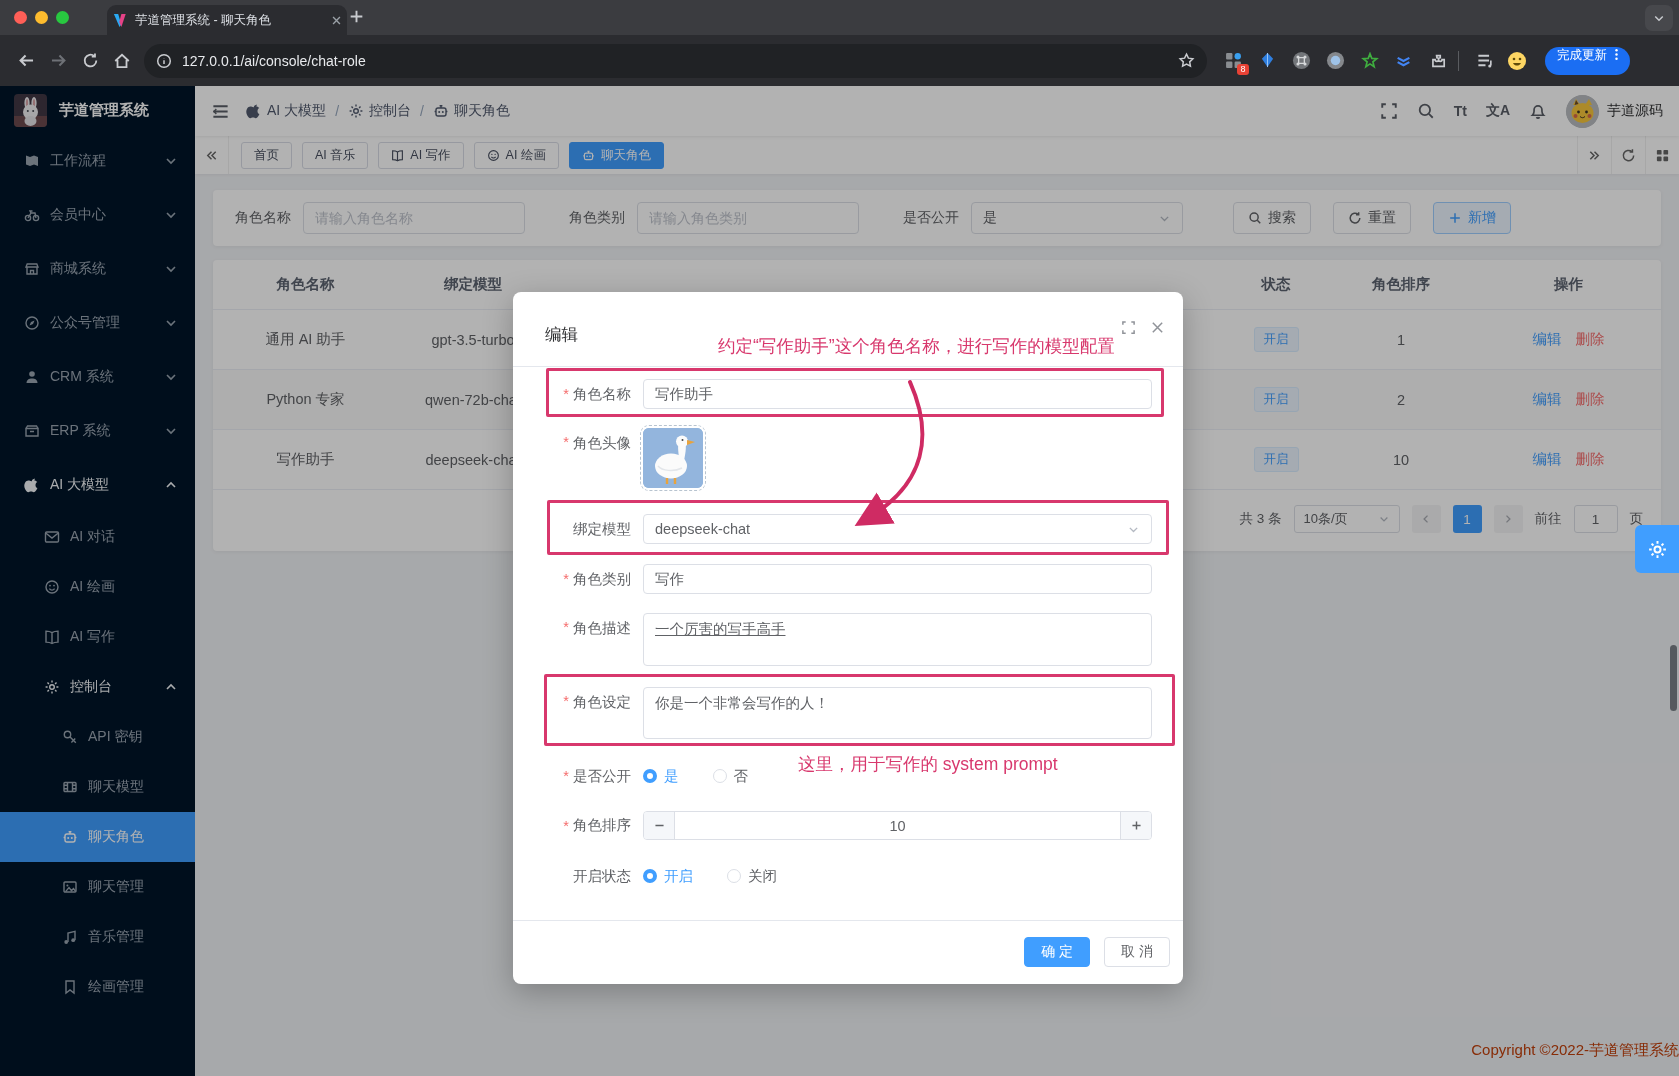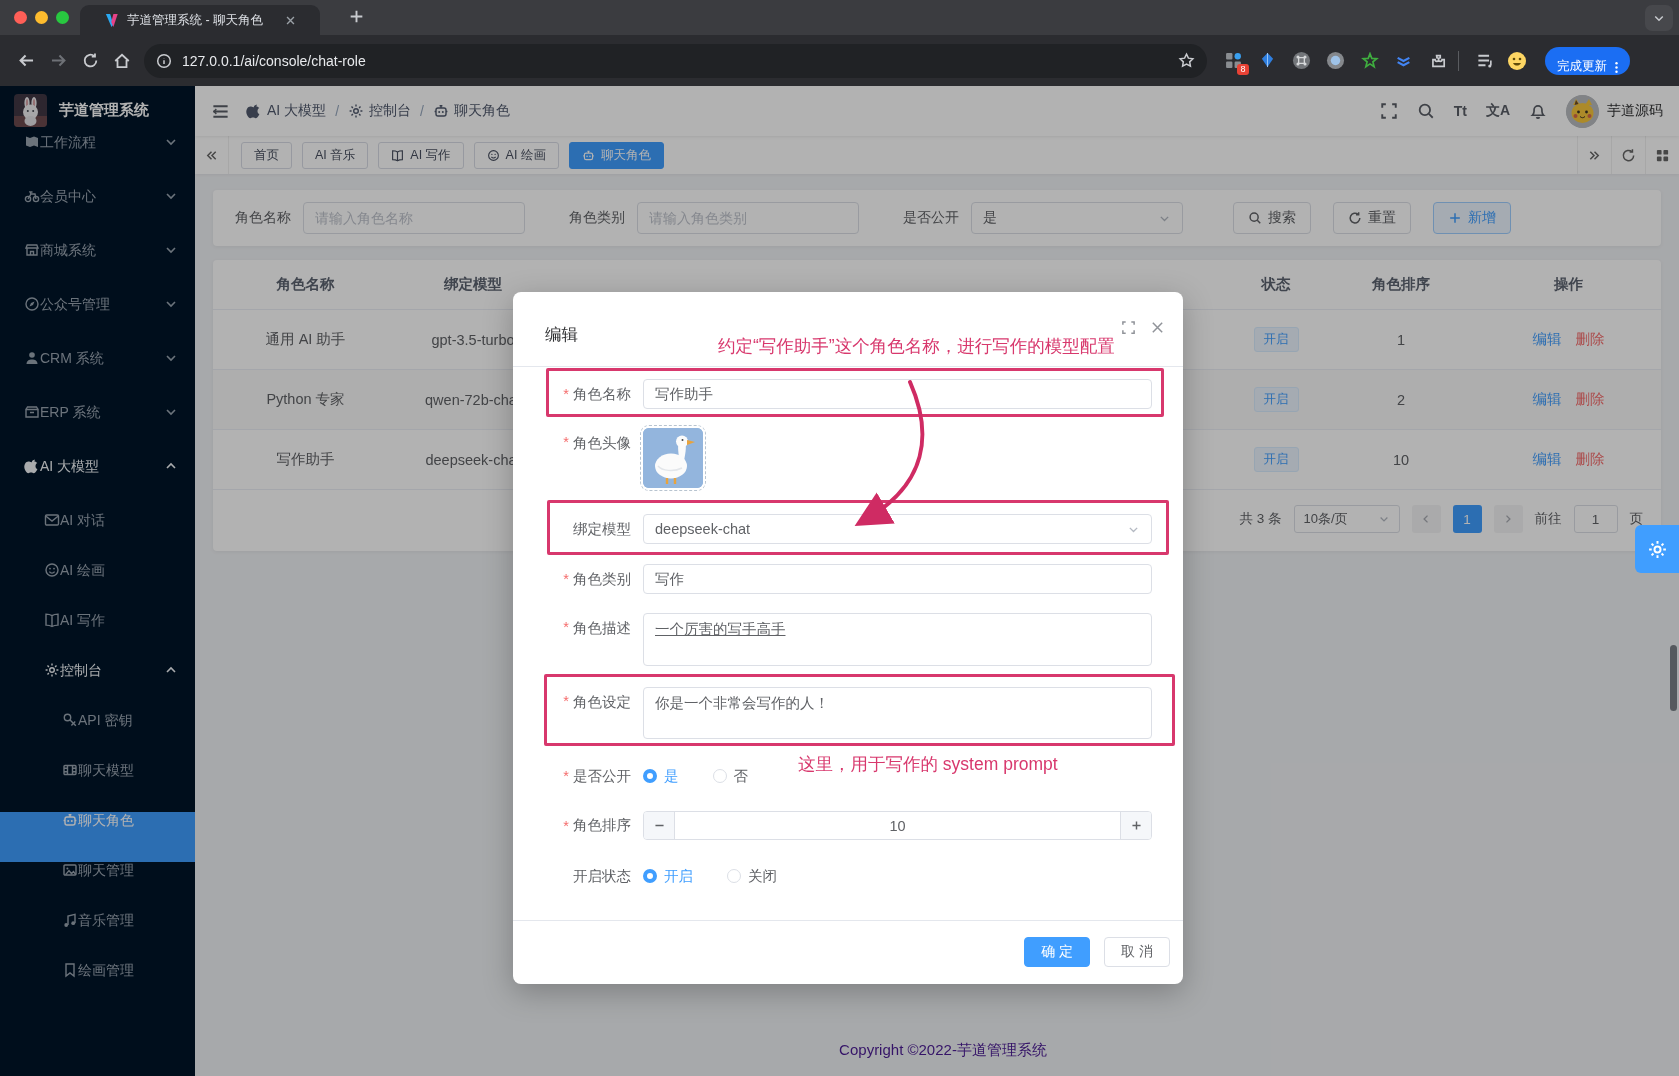--- a/index.html
+++ b/index.html
@@ -5,50 +5,50 @@
 *{margin:0;padding:0;box-sizing:border-box}
 html,body{width:1679px;height:1076px;overflow:hidden;background:#000;
   font-family:"Liberation Sans","DejaVu Sans",sans-serif;}
 svg{display:block}
 
 .browser{position:absolute;top:0;left:0;width:1679px;height:86px;background:#3b3c40}
 .frame-row{position:relative;height:35px;background:#3b3c40}
 .traffic{position:absolute;left:14px;top:11px;display:flex;gap:8px}
 .dot{width:13px;height:13px;border-radius:50%;cursor:pointer}
 .dot.red{background:#ff5f57}.dot.yellow{background:#febc2e}.dot.green{background:#28c840}
-.btab{position:absolute;left:80px;top:5px;width:240px;height:30px;background:#2b2c30;
-  border-radius:9px 9px 0 0;display:flex;align-items:center;padding:0 24px;gap:8px}
+.btab{position:absolute;left:107px;top:5px;width:240px;height:30px;background:#2b2c30;
+  border-radius:9px 9px 0 0;display:flex;align-items:center;padding:0 5px;gap:8px}
 .btab-title{flex:1;color:#dee1e6;font-size:12.5px;white-space:nowrap;overflow:hidden}
 .btab-close{color:#9aa0a6;cursor:pointer}
 .newtab-btn{position:absolute;left:348px;top:8px;color:#c9cbcf;cursor:pointer}
 .tabsearch{position:absolute;right:6px;top:5px;width:28px;height:26px;background:#47484c;
   border-radius:7px;display:flex;align-items:center;justify-content:center;color:#c9cbcf;cursor:pointer}
 .toolbar{height:51px;background:#2b2c30;display:flex;align-items:center;padding:0 10px}
 .tb-btn{width:32px;height:32px;display:flex;align-items:center;justify-content:center;
   color:#c9cbcf;border-radius:50%;cursor:pointer;flex:0 0 auto}
 .tb-btn.dim{color:#6e7176}
 .url-pill{height:34px;width:1063px;margin:0 6px;background:#202225;border-radius:17px;
   display:flex;align-items:center;padding:0 12px;gap:10px}
 .url-text{flex:1;color:#e8eaed;font-size:14px;white-space:nowrap;overflow:hidden}
 .pill-ic{color:#c9cbcf;flex:0 0 auto;cursor:pointer}
 .ext-row{display:flex;align-items:center;gap:13px;margin-left:10px}
 .ext{position:relative;width:21px;height:21px;display:flex;align-items:center;justify-content:center;cursor:pointer}
 .ext-badge{position:absolute;right:-5px;bottom:-4px;background:#e94235;color:#fff;font-size:9px;
   padding:1px 3.5px;border-radius:3px;line-height:1}
 .tb-divider{width:1px;height:20px;background:#5a5c60;margin:0 10px}
 .update-pill{height:28px;margin-left:12px;background:#1b6ef3;border-radius:14px;display:flex;
-  align-items:flex-end;padding:0 6px 0 12px;gap:2px;cursor:pointer}
+  align-items:flex-start;padding:0 6px 0 12px;gap:2px;cursor:pointer}
 .update-pill span{color:#fff;font-size:12.5px;white-space:nowrap}
 
 .app{position:absolute;top:86px;left:0;width:1679px;height:990px;background:#f0f2f5;overflow:hidden}
 .sidebar{position:absolute;left:0;top:0;width:195px;height:990px;background:#001529;overflow:hidden}
 .logo-row{height:48px;display:flex;align-items:center;gap:12px;padding:0 0 0 14px;cursor:pointer}
 .logo-img{width:33px;height:33px;border-radius:4px;overflow:hidden;flex:0 0 auto}
 .app-title{color:#fff;font-size:15px;font-weight:bold;white-space:nowrap}
-.menu-item{display:flex;align-items:flex-start;color:#9aa5b1;font-size:14px;cursor:pointer;white-space:nowrap}
+.menu-item{display:flex;align-items:center;gap:10px;color:#9aa5b1;font-size:14px;cursor:pointer;white-space:nowrap}
 .menu-item.d0{height:54px;padding-left:24px}
 .menu-item.d1{height:50px;padding-left:44px}
 .menu-item.d2{height:50px;padding-left:62px}
 .menu-item .mi-icon{flex:0 0 auto;display:flex}
 .menu-item .mi-chev{margin-left:auto;margin-right:16px;display:flex}
 .menu-item.active{background:#409eff;color:#fff}
 .menu-item.parent-hl{color:#f2f5f8}
 
 .main{position:absolute;left:195px;top:0;width:1484px;height:990px}
 .navbar{height:50px;background:#fff;display:flex;align-items:center;padding:0 16px;
@@ -104,21 +104,21 @@
   padding:15px 18px 12px;font-size:13.5px;color:#606266}
 .pg-select{width:106px;height:28px;border:1px solid #dcdfe6;border-radius:3px;display:flex;
   align-items:center;padding:0 9px;cursor:pointer;font-size:13px;color:#606266}
 .pg-select .sel-chev{margin-left:auto;color:#b4b9c2;display:flex}
 .pg-btn{width:29px;height:28px;border-radius:3px;background:#f4f4f5;color:#a8abb2;display:flex;
   align-items:center;justify-content:center;cursor:pointer}
 .pg-num{width:29px;height:28px;border-radius:3px;background:#409eff;color:#fff;display:flex;
   align-items:center;justify-content:center;font-size:13.5px;cursor:pointer}
 .pg-input{width:44px;height:28px;border:1px solid #dcdfe6;border-radius:3px;text-align:center;
   font-size:13.5px;color:#606266;outline:none;font-family:inherit}
-.copyright{position:absolute;left:12px;right:0;bottom:16px;text-align:center;color:#4c1d95;font-size:15px}
+.copyright{position:absolute;left:12px;right:0;bottom:16px;text-align:right;color:#c2410c;font-size:15px}
 
 .overlay{position:absolute;inset:0;background:rgba(0,0,0,.3);z-index:50}
 .drawer-gear{position:absolute;right:0;top:439px;width:44px;height:48px;background:#409eff;border:none;
   border-radius:6px 0 0 6px;display:flex;align-items:center;justify-content:center;color:#fff;cursor:pointer;z-index:60}
 .scroll-thumb{position:absolute;right:2px;top:559px;width:7px;height:66px;border-radius:4px;background:#55595e;z-index:60;cursor:grab}
 
 .modal{position:absolute;left:513px;top:206px;width:670px;height:692px;background:#fff;
   border-radius:8px;box-shadow:0 8px 30px rgba(0,0,0,.25);z-index:100;font-size:14.5px}
 .m-title{position:absolute;left:32px;top:32px;font-size:16.5px;color:#303133}
 .m-tools{position:absolute;right:18px;top:28px;display:flex;gap:14px;color:#909399}

